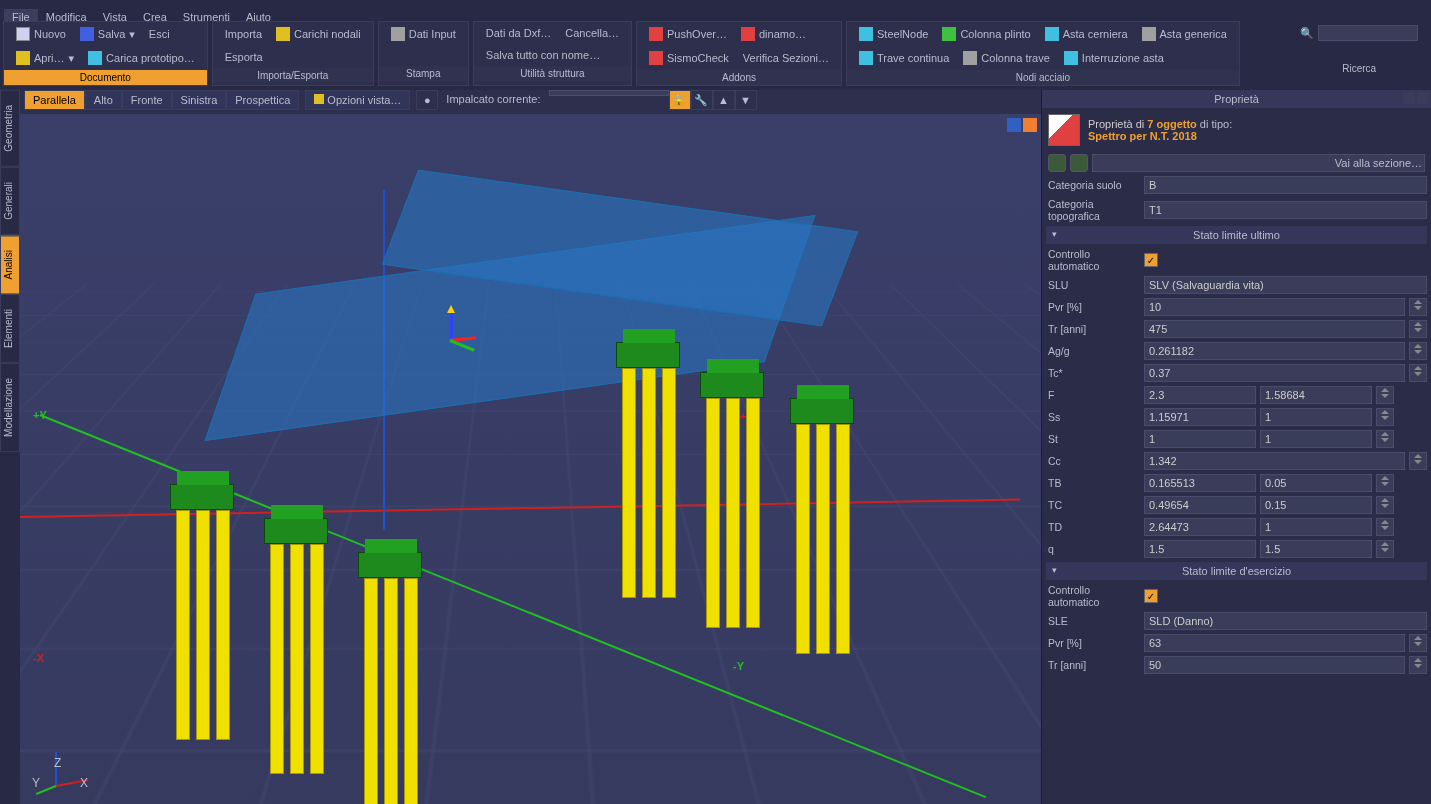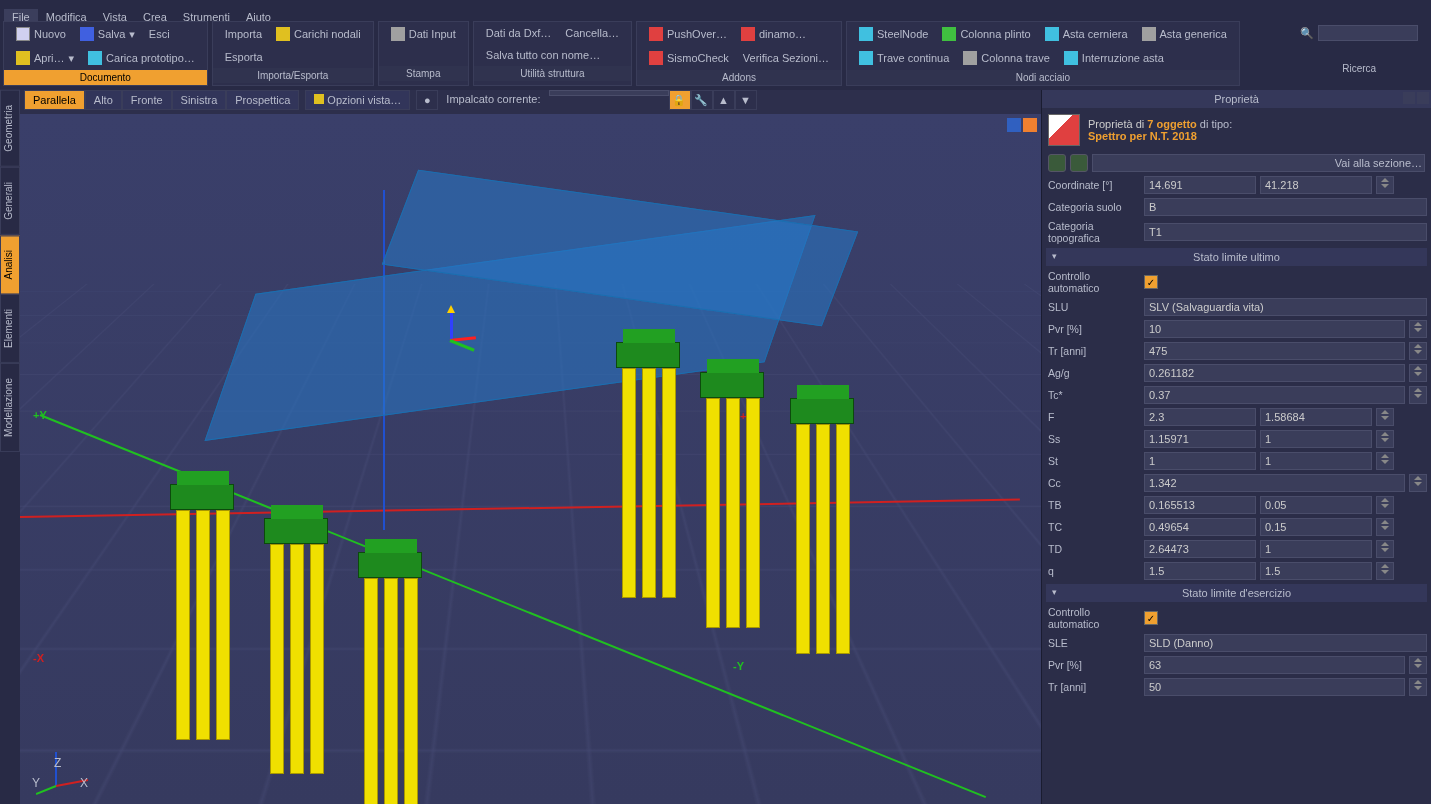--- a/index.html
+++ b/index.html
@@ -387,26 +387,20 @@
       </div>
     </div>
     <div class="prop-navrow">
       <div class="navbtn"></div>
       <div class="navbtn"></div>
       <div class="gotobox">Vai alla sezione…</div>
     </div>
 
     <div class="prop-body">
 
-      <div class="prop-row two">
-        <div class="prop-label">Coordinate [°]</div>
-        <div class="prop-val">14.691</div>
-        <div class="prop-val">41.218</div>
-        <div class="prop-stepper"></div>
-      </div>
 
 
       <div class="prop-row">
         <div class="prop-label">Categoria suolo</div>
         <div class="prop-val">B</div>
       </div>
       <div class="prop-row">
         <div class="prop-label">Categoria topografica</div>
         <div class="prop-val">T1</div>
       </div>

